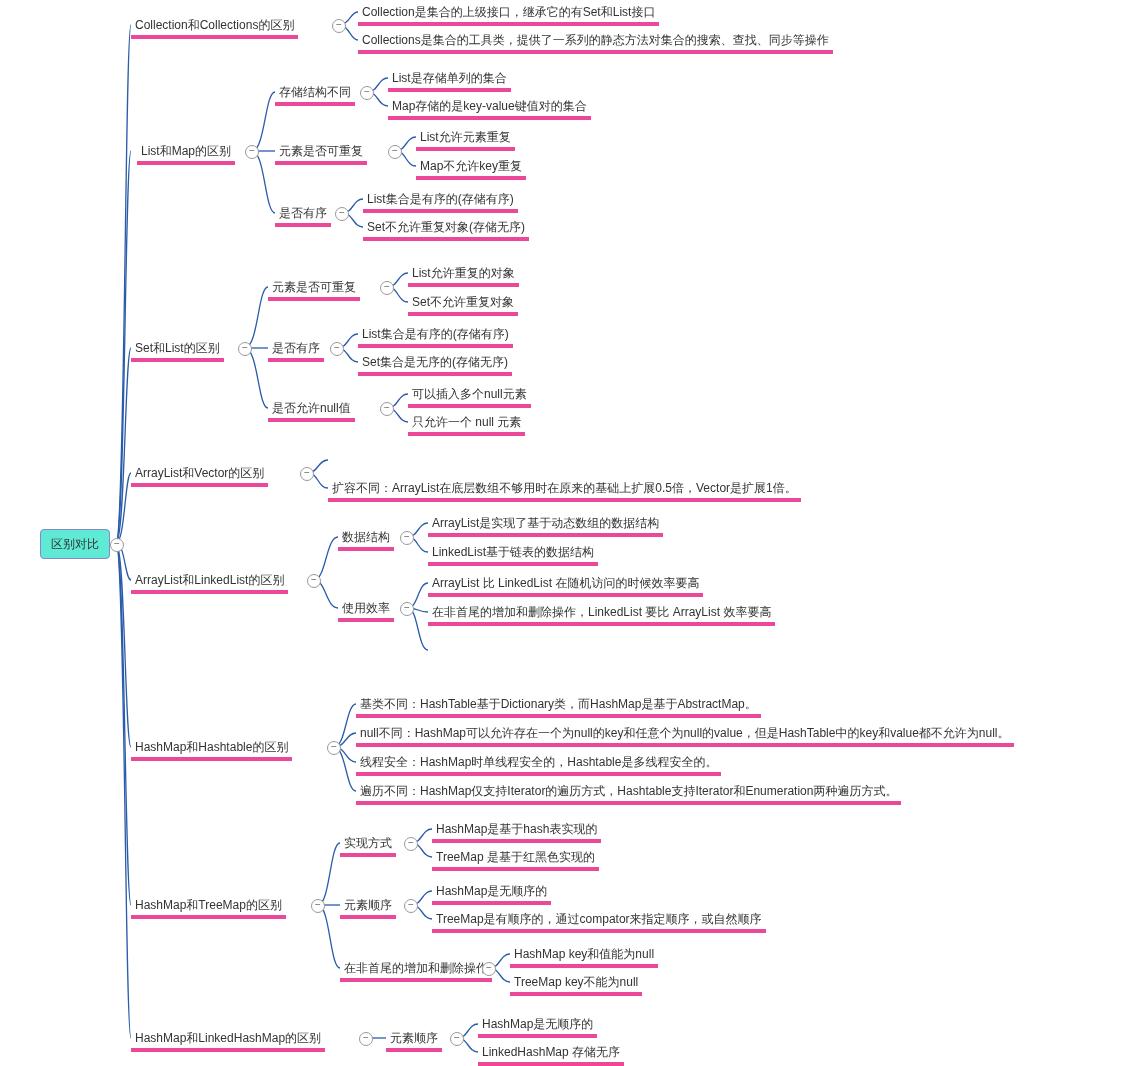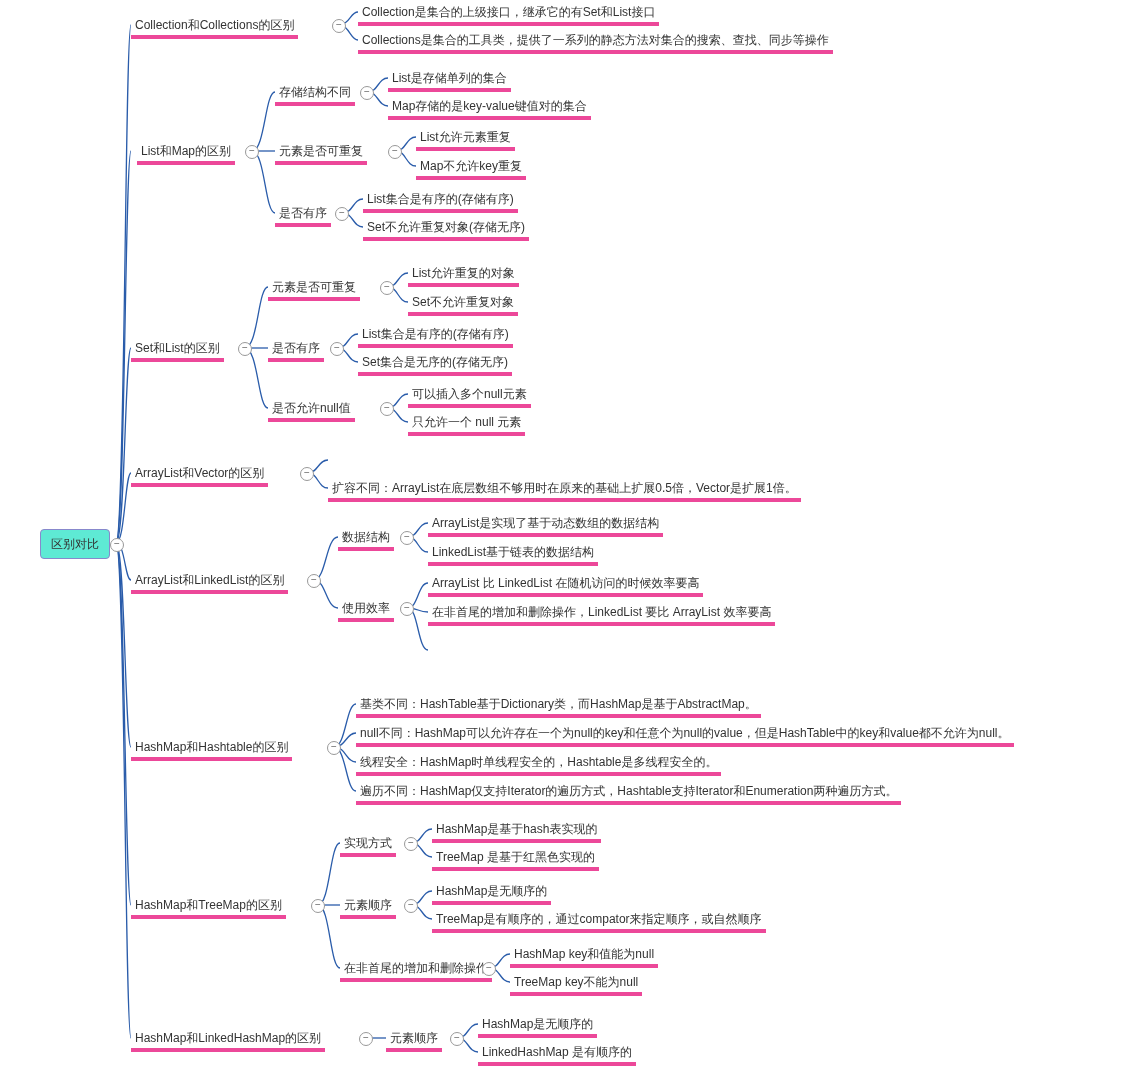--- a/index.html
+++ b/index.html
@@ -144,14 +144,14 @@
 <div class="node" style="left:340px;top:959px">在非首尾的增加和删除操作</div>
     <div class="tgl" style="left:482px;top:962px">−</div>
 <div class="node" style="left:510px;top:945px">HashMap key和值能为null</div>
 <div class="node" style="left:510px;top:973px">TreeMap key不能为null</div>
 
 <div class="node" style="left:131px;top:1029px">HashMap和LinkedHashMap的区别</div>
     <div class="tgl" style="left:359px;top:1032px">−</div>
 <div class="node" style="left:386px;top:1029px">元素顺序</div>
     <div class="tgl" style="left:450px;top:1032px">−</div>
 <div class="node" style="left:478px;top:1015px">HashMap是无顺序的</div>
-<div class="node" style="left:478px;top:1043px">LinkedHashMap 是有顺序的</div>
+<div class="node" style="left:478px;top:1043px">LinkedHashMap 存储无序</div>
 </div>
 
 </body></html>

